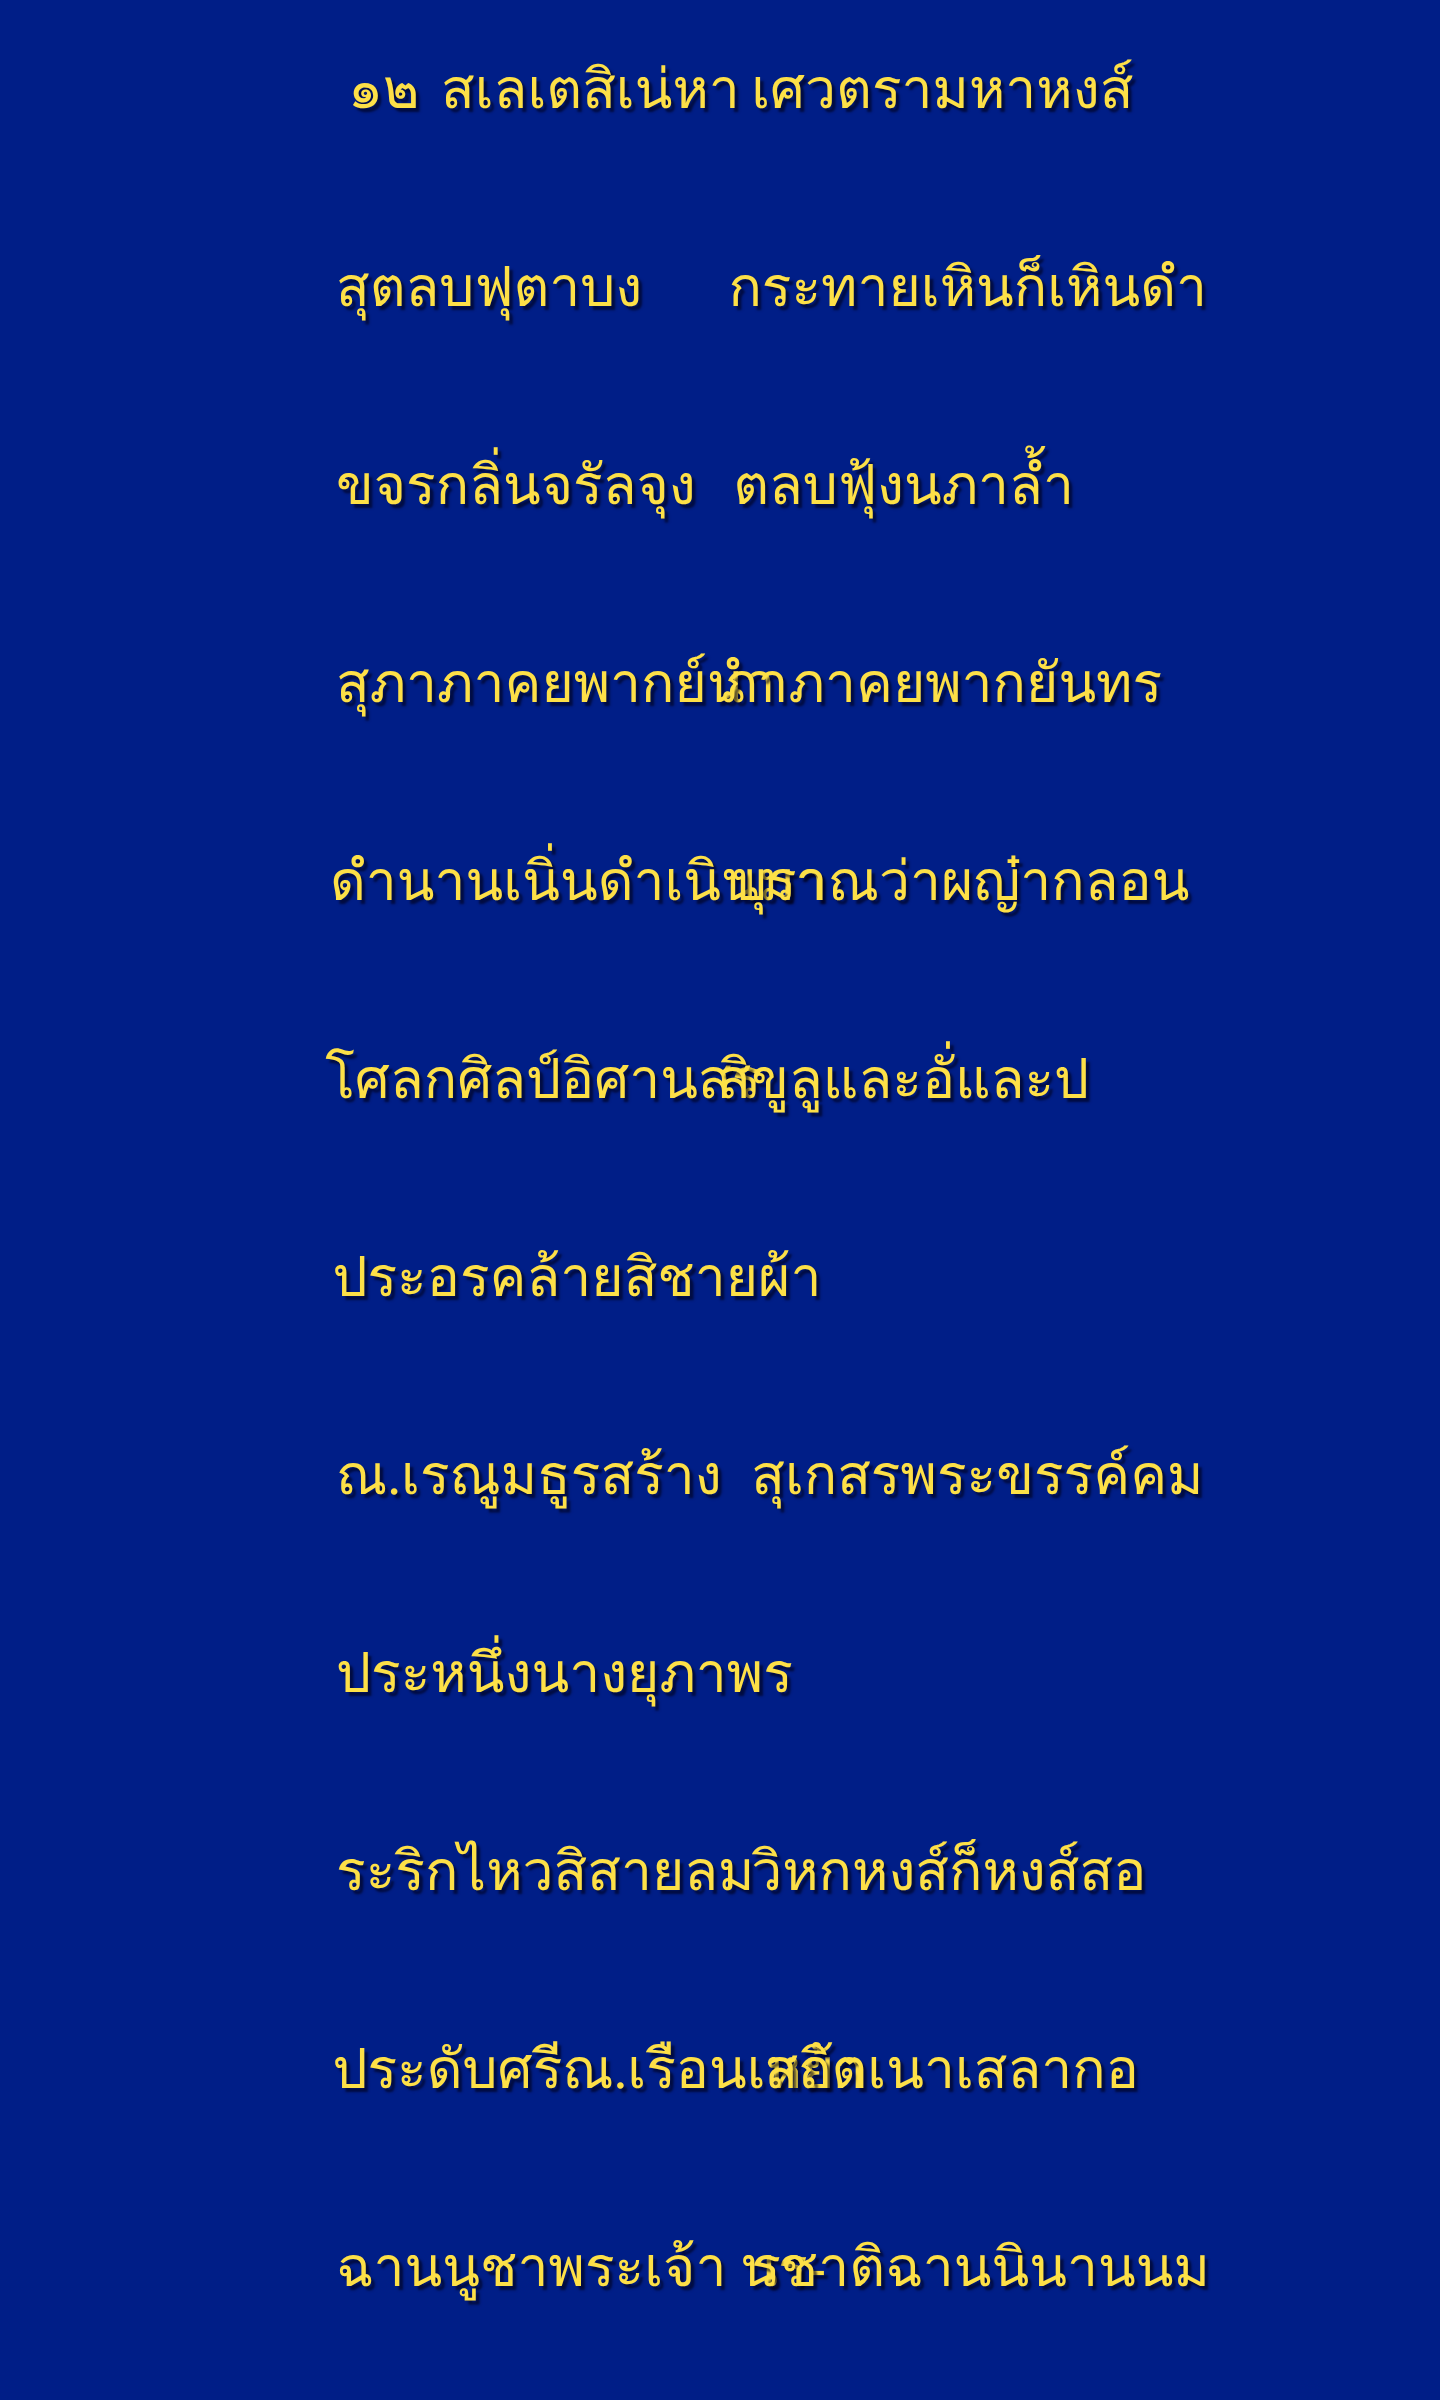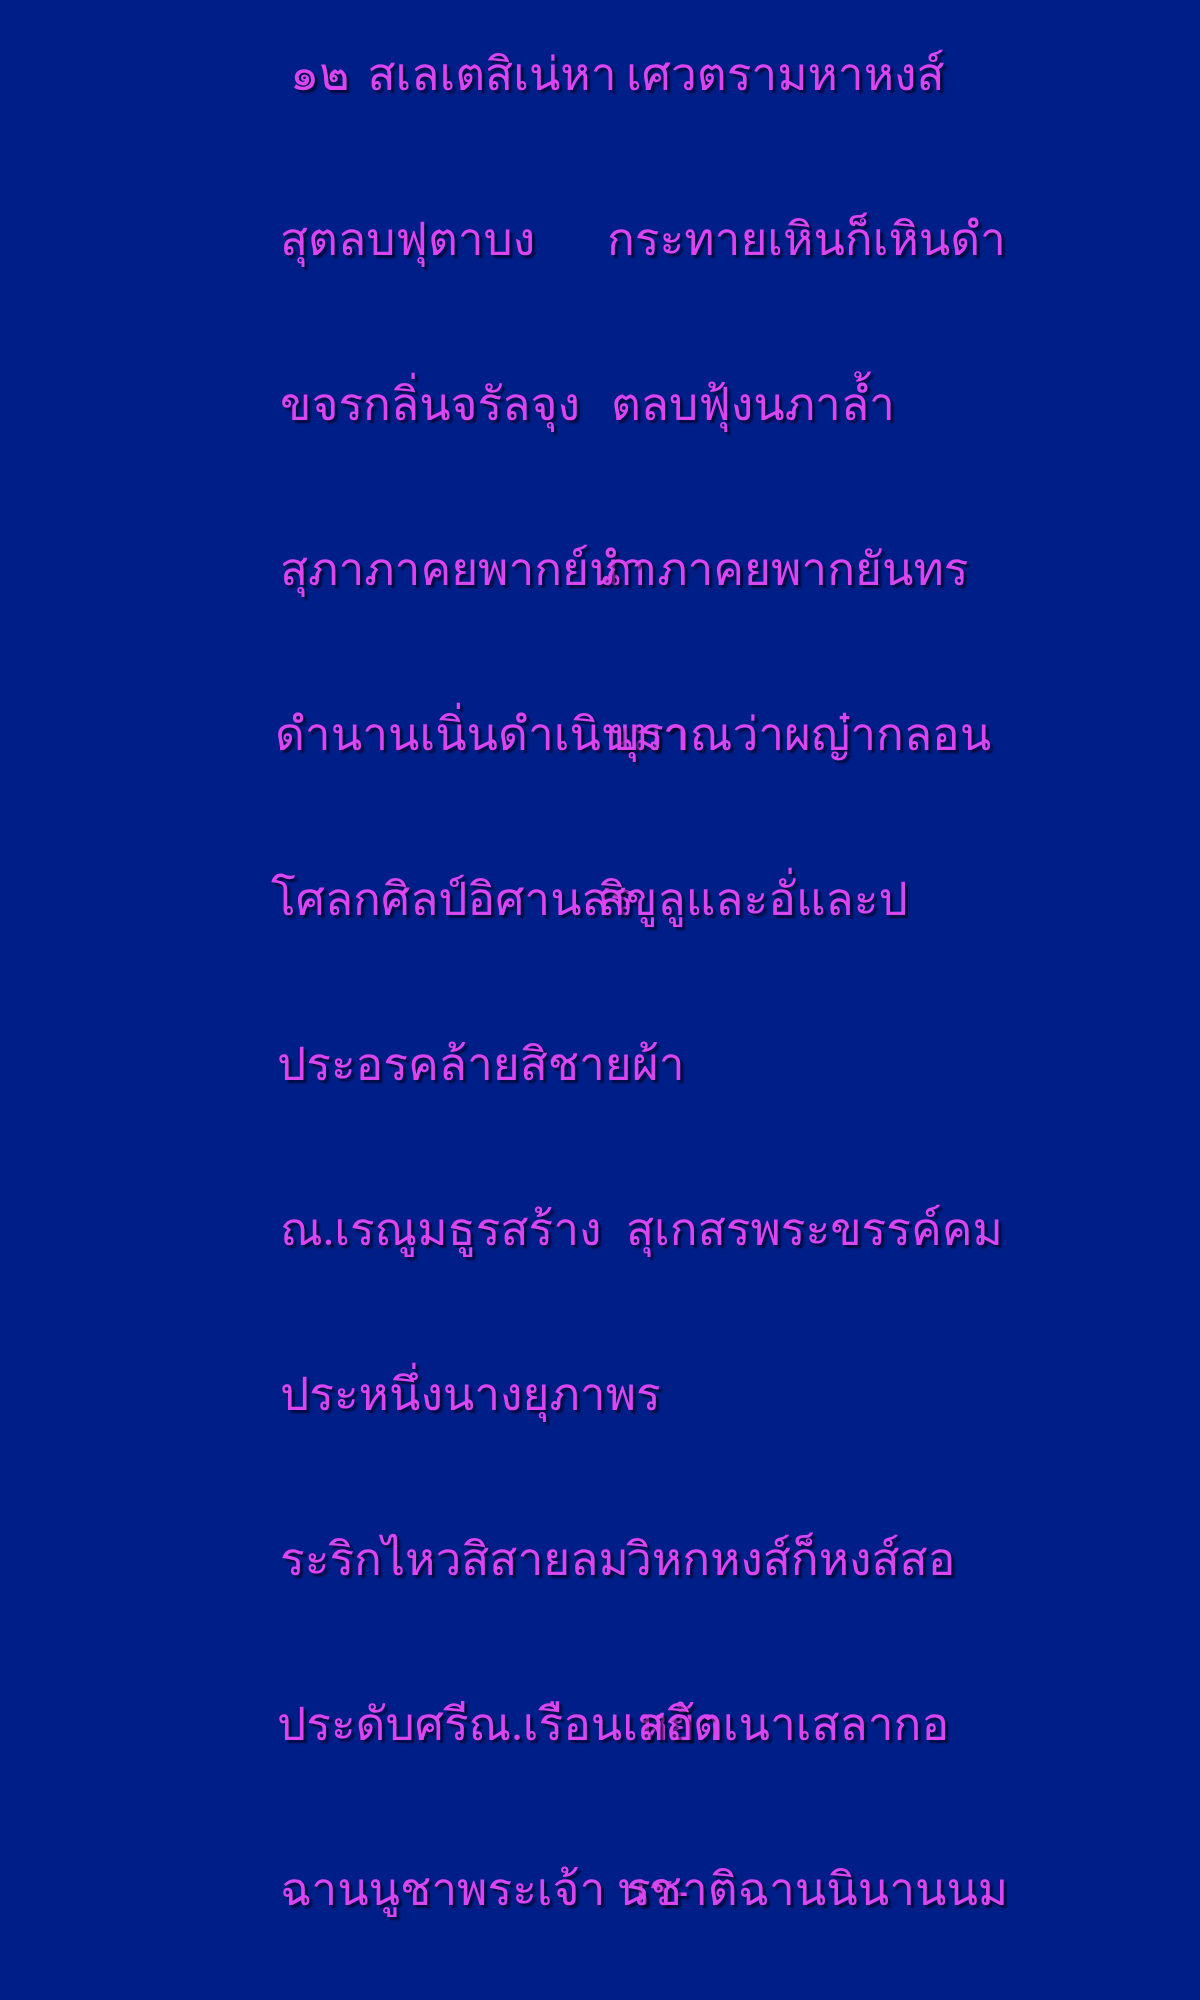--- a/index.html
+++ b/index.html
@@ -16,21 +16,21 @@
   }
   .poem {
     position: absolute;
     inset: 0;
   }
   .line {
     position: absolute;
     left: 0;
     width: 1200px;
     height: 110px;
-    color: #d946ef;
+    color: #fde047;
     font-size: 46px;
     line-height: 110px;
     text-shadow: 3px 3px 2px rgba(0, 0, 25, 0.65);
     white-space: nowrap;
   }
   .half-left {
     position: absolute;
     left: 280px;
   }
   .half-right {

